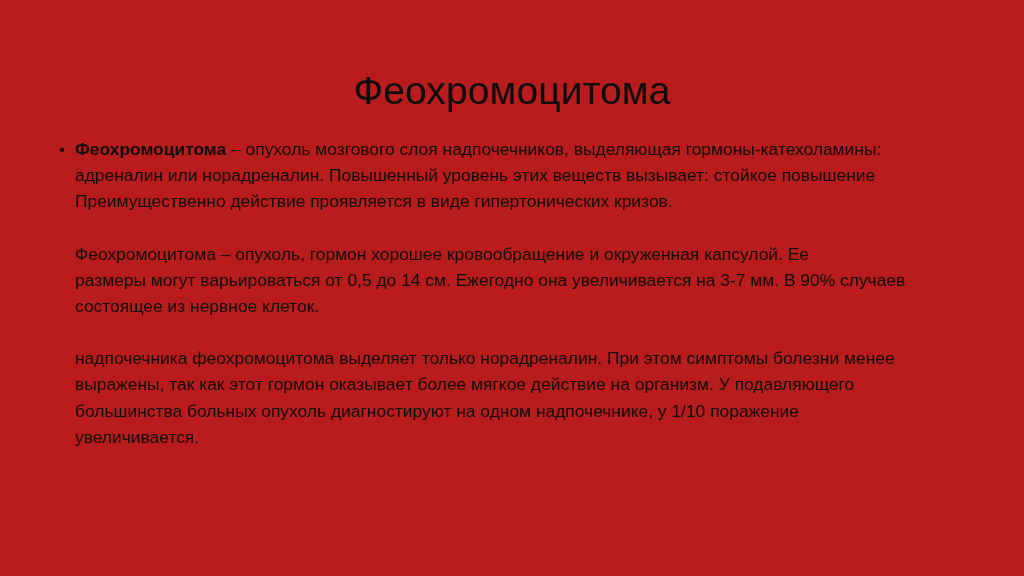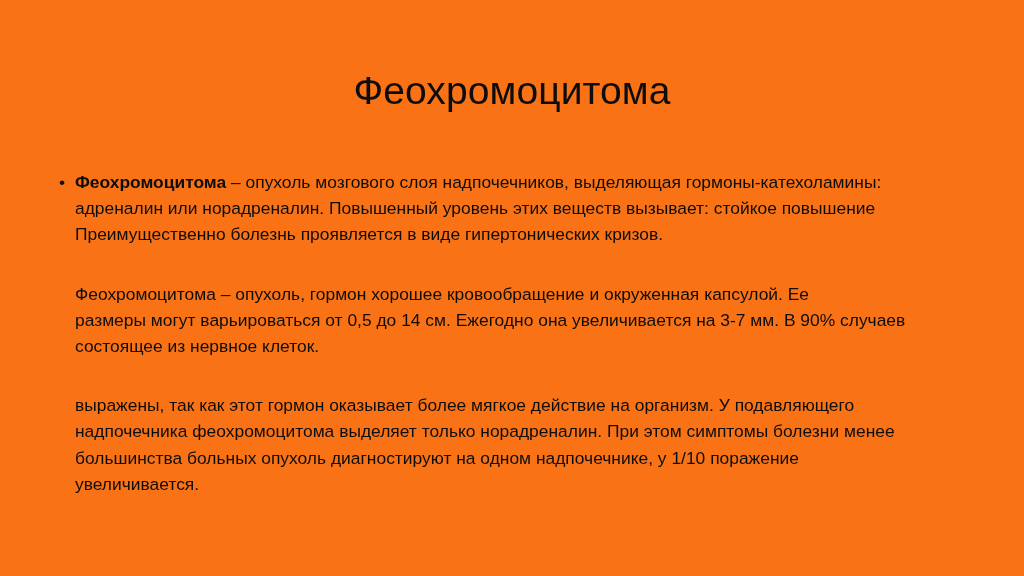--- a/index.html
+++ b/index.html
@@ -14,21 +14,21 @@
     font-family: "Liberation Sans", "DejaVu Sans", sans-serif;
     color: #000000;
     overflow: hidden;
     position: relative;
     -webkit-font-smoothing: antialiased;
   }
 
   .slide {
     position: absolute;
     inset: 0;
-    background: #f97316;
+    background: #b91c1c;
   }
 
   
   .slide-title {
     position: absolute;
     top: 42px;
     left: 0;
     width: 1024px;
     text-align: center;
     font-size: 39px;
@@ -65,21 +65,20 @@
     left: 1px;
     top: 0;
     width: 14px;
     font-size: 17.4px;
     line-height: 26.2px;
     color: #0d0d0d;
     text-align: left;
   }
   .para-lines {
     display: block;
-    margin-top: 33px;
   }
   .lead {
     font-weight: 700;
   }
 
   .para + .para {
     margin-top: 26px;
   }
 
   
@@ -98,35 +97,35 @@
 
   <h1 class="slide-title">Феохромоцитома</h1>
 
   <div class="body-block">
 
     <div class="para bulleted">
       <span class="bullet-mark">•</span>
       <span class="para-lines">
         <span class="ln"><span class="lead">Феохромоцитома</span><span> – опухоль мозгового слоя надпочечников, выделяющая гормоны-катехоламины:</span></span>
         <span class="ln">адреналин или норадреналин. Повышенный уровень этих веществ вызывает: стойкое повышение</span>
-        <span class="ln">Преимущественно болезнь проявляется в виде гипертонических кризов.</span>
+        <span class="ln">Преимущественно действие проявляется в виде гипертонических кризов.</span>
       </span>
     </div>
 
     <div class="para bulleted">
       <span class="para-lines">
         <span class="ln">Феохромоцитома – опухоль, гормон хорошее кровообращение и окруженная капсулой. Ее</span>
         <span class="ln">размеры могут варьироваться от 0,5 до 14 см. Ежегодно она увеличивается на 3-7 мм. В 90% случаев</span>
         <span class="ln">состоящее из нервное клеток.</span>
       </span>
     </div>
 
     <div class="para bulleted">
       <span class="para-lines">
+        <span class="ln">надпочечника феохромоцитома выделяет только норадреналин. При этом симптомы болезни менее</span>
         <span class="ln">выражены, так как этот гормон оказывает более мягкое действие на организм. У подавляющего</span>
-        <span class="ln">надпочечника феохромоцитома выделяет только норадреналин. При этом симптомы болезни менее</span>
         <span class="ln">большинства больных опухоль диагностируют на одном надпочечнике, у 1/10 поражение</span>
         <span class="ln">увеличивается.</span>
       </span>
     </div>
 
   </div>
 </div>
 
 </body></html>

